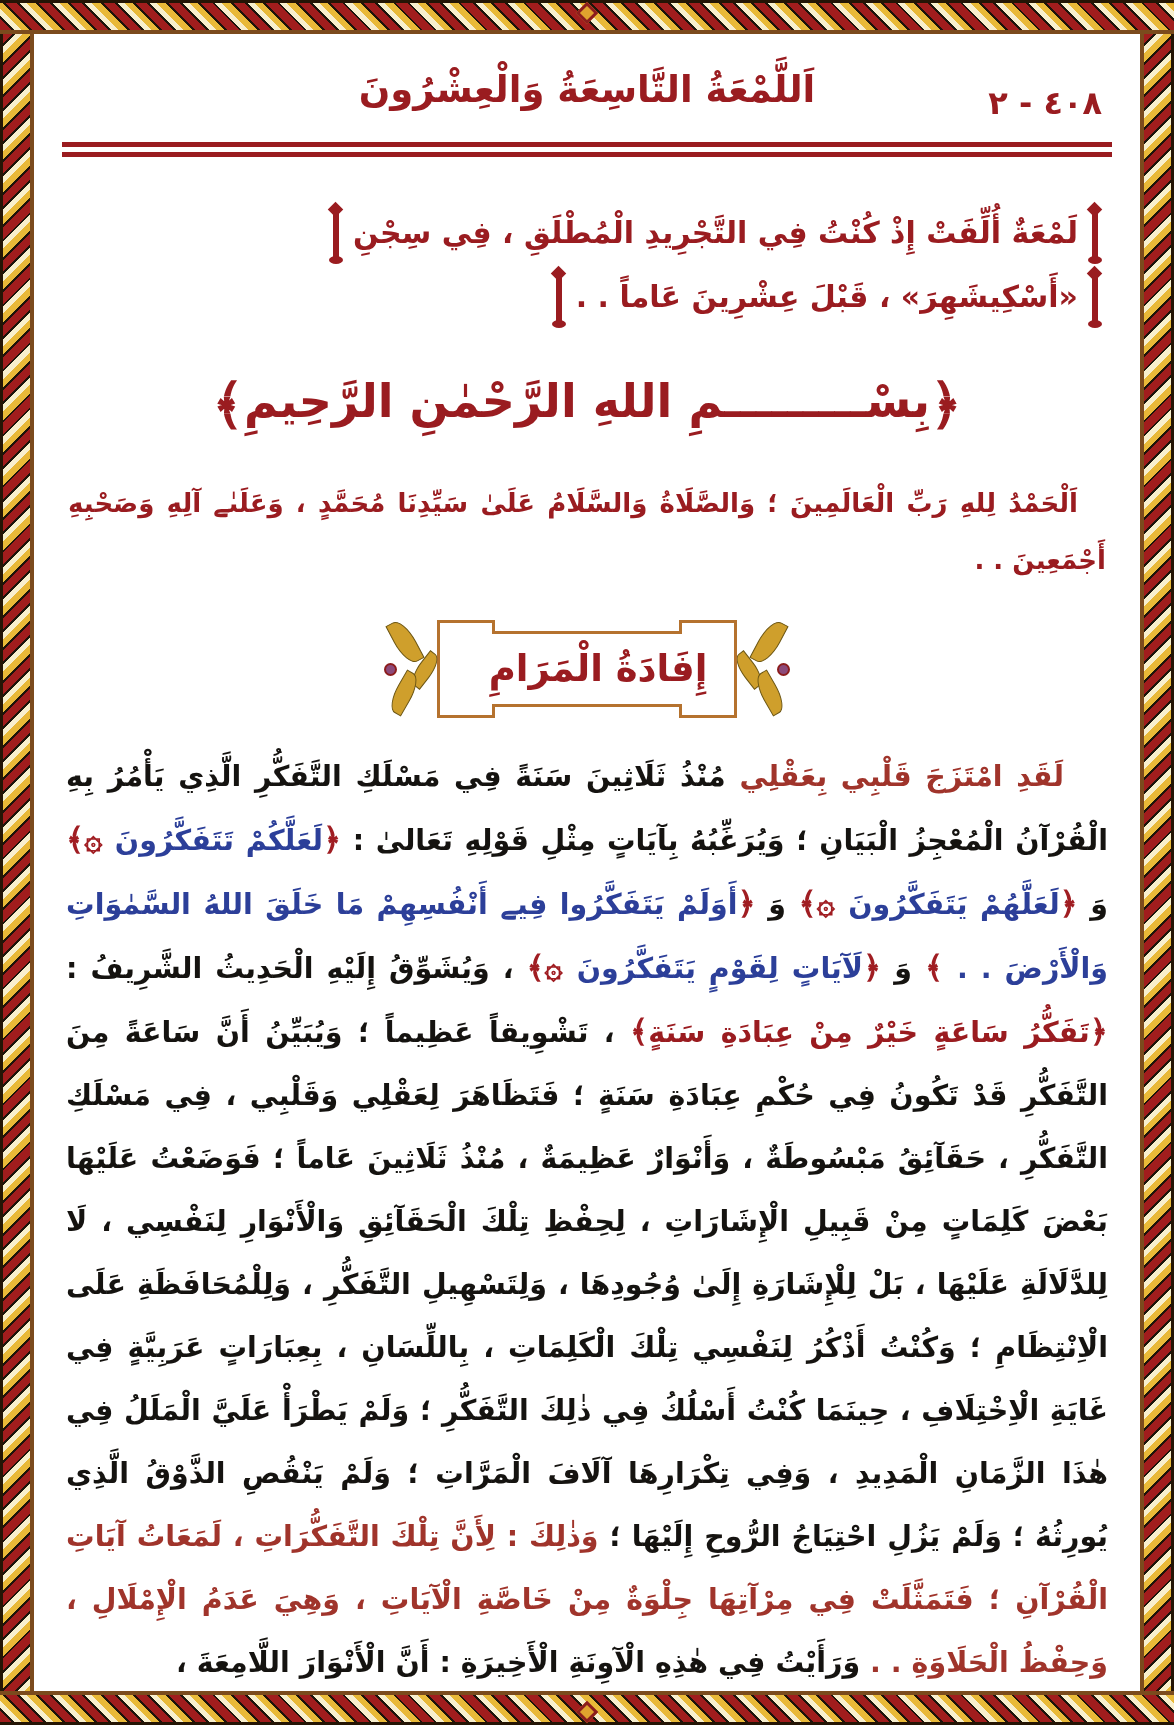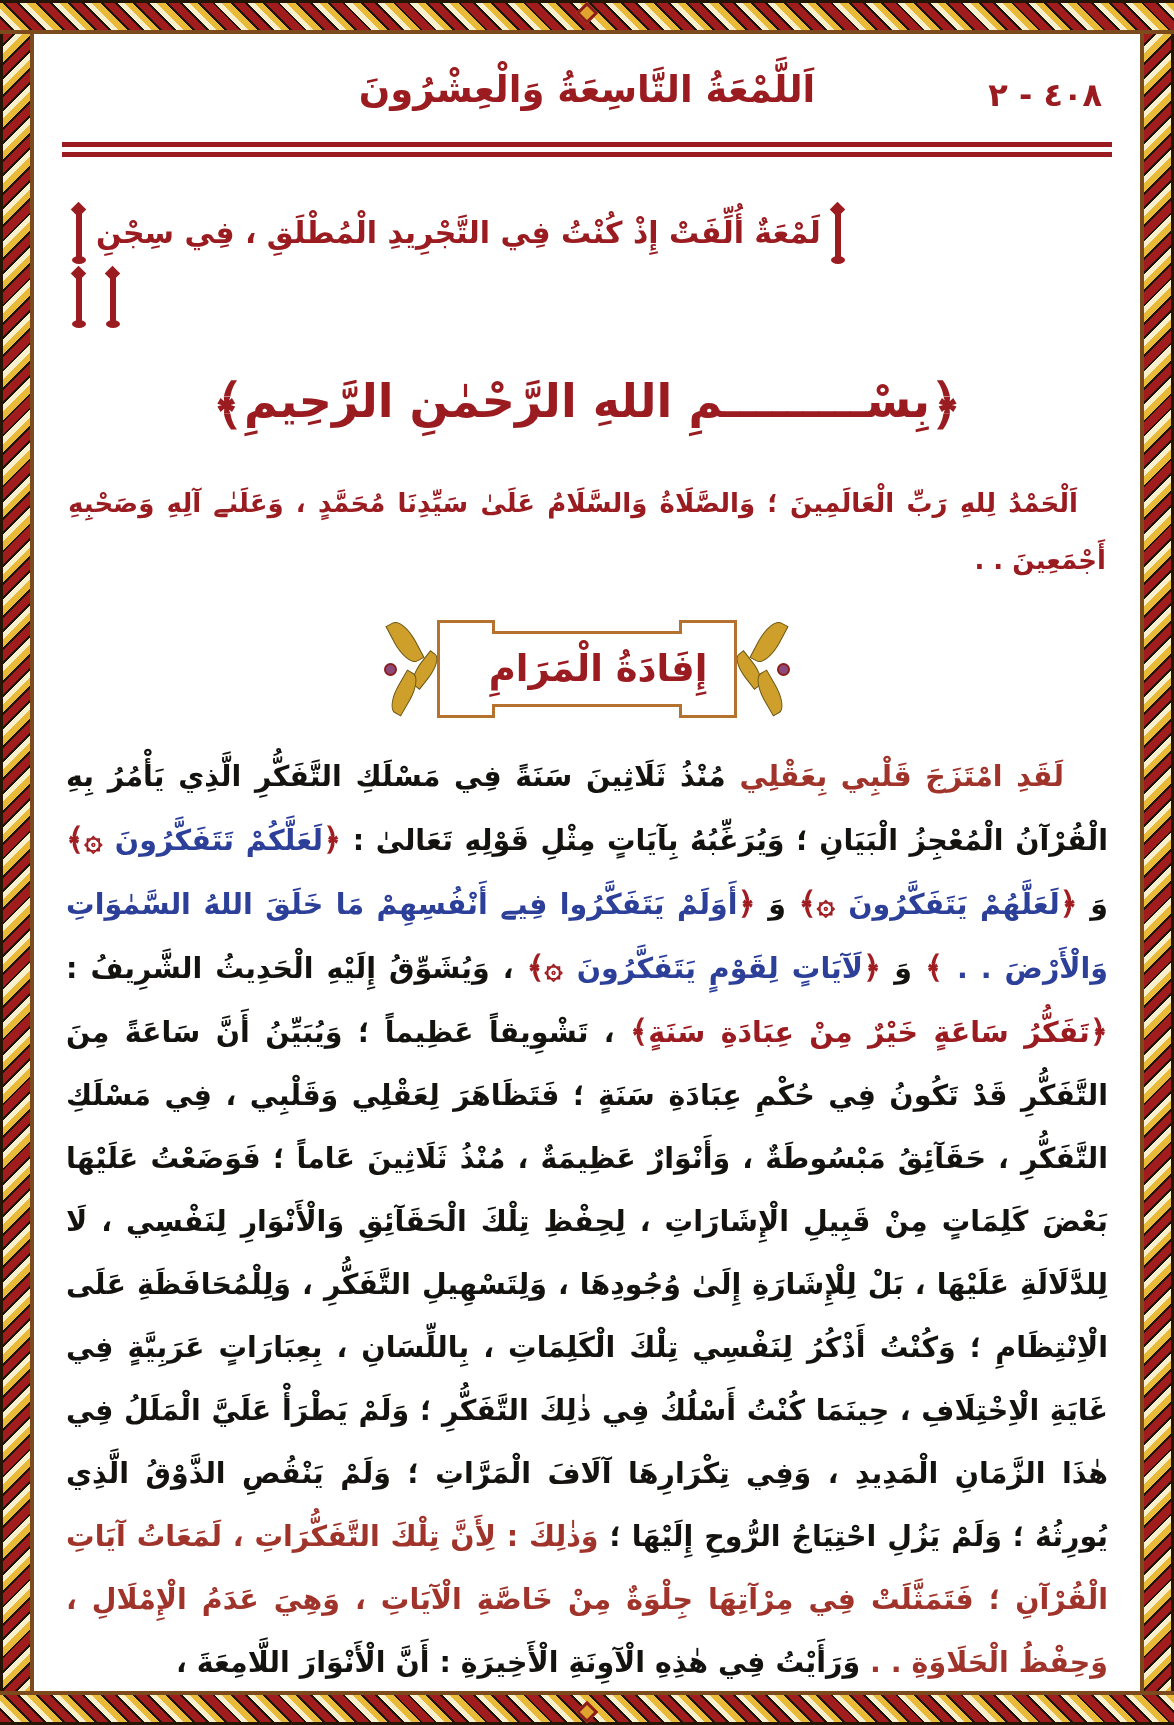--- a/index.html
+++ b/index.html
@@ -40,31 +40,31 @@
   .d-top{top:5px;} .d-bottom{bottom:5px;}
 
   
   .content{position:absolute;inset:34px;padding:34px 28px 0 28px;z-index:4;}
 
   .header{position:relative;height:58px;}
   .title{position:absolute;width:100%;text-align:center;margin:0;
     font-size:37px;font-weight:bold;color:var(--dark-red);}
   .page-num{position:absolute;left:auto;right:auto;inset-inline-start:auto;inset-inline-end:auto;
     right:auto;} 
-  .page-num{position:absolute;top:8px;font-size:32px;font-weight:bold;color:var(--dark-red);
+  .page-num{position:absolute;top:16px;font-size:32px;font-weight:bold;color:var(--dark-red);
     left:8px;} 
   
   .page-num{left:auto;right:10px;}
 
   .double-rule{margin-top:16px;}
   .double-rule .line{height:5px;background:var(--dark-red);}
   .double-rule .line + .line{margin-top:5px;}
 
   
-  .subtitle{margin-top:44px;text-align:left;color:var(--dark-red);
+  .subtitle{margin-top:44px;text-align:right;color:var(--dark-red);
     font-weight:bold;font-size:30px;line-height:64px;}
   .sub-line{white-space:nowrap;}
   .vbr{display:inline-block;position:relative;width:6px;height:44px;
     background:var(--dark-red);vertical-align:middle;margin:0 14px;}
   .vbr::before{content:"";position:absolute;top:-9px;left:-3px;width:11px;height:11px;
     background:var(--dark-red);transform:rotate(45deg);}
   .vbr::after{content:"";position:absolute;bottom:-7px;left:-4px;width:14px;height:8px;
     background:var(--dark-red);border-radius:50%;}
 
   .basmala{margin-top:26px;text-align:center;color:var(--dark-red);
@@ -122,21 +122,21 @@
     <div class="double-rule">
       <div class="line"></div>
       <div class="line"></div>
     </div>
 
     <div class="subtitle">
       <div class="sub-line">
         <span class="vbr"></span><span>لَمْعَةٌ أُلِّفَتْ إِذْ كُنْتُ فِي التَّجْرِيدِ الْمُطْلَقِ ، فِي سِجْنِ</span><span class="vbr"></span>
       </div>
       <div class="sub-line">
-        <span class="vbr"></span><span class="vbr"></span>
+        <span class="vbr"></span><span>«أَسْكِيشَهِرَ» ، قَبْلَ عِشْرِينَ عَاماً . .</span><span class="vbr"></span>
       </div>
     </div>
 
     <div class="basmala">
       <span class="orn">﴿</span><span>بِسْـــــــــمِ اللهِ الرَّحْمٰنِ الرَّحِيمِ</span><span class="orn">﴾</span>
     </div>
 
     <p class="hamd">اَلْحَمْدُ لِلهِ رَبِّ الْعَالَمِينَ ؛ وَالصَّلَاةُ وَالسَّلَامُ عَلَىٰ سَيِّدِنَا مُحَمَّدٍ ، وَعَلَىٰے آلِهِ وَصَحْبِهِ أَجْمَعِينَ . .</p>
 
     <div class="cartouche-row">

